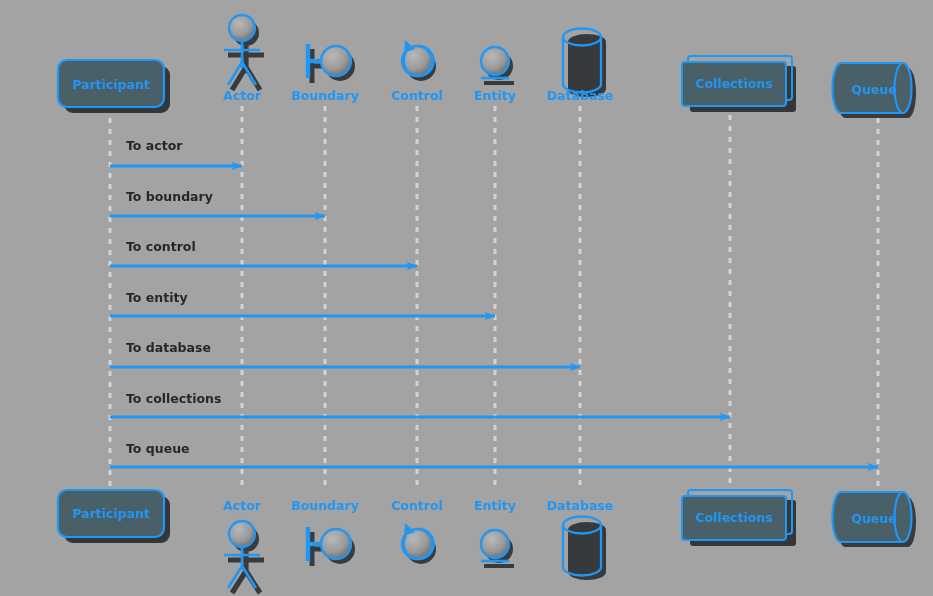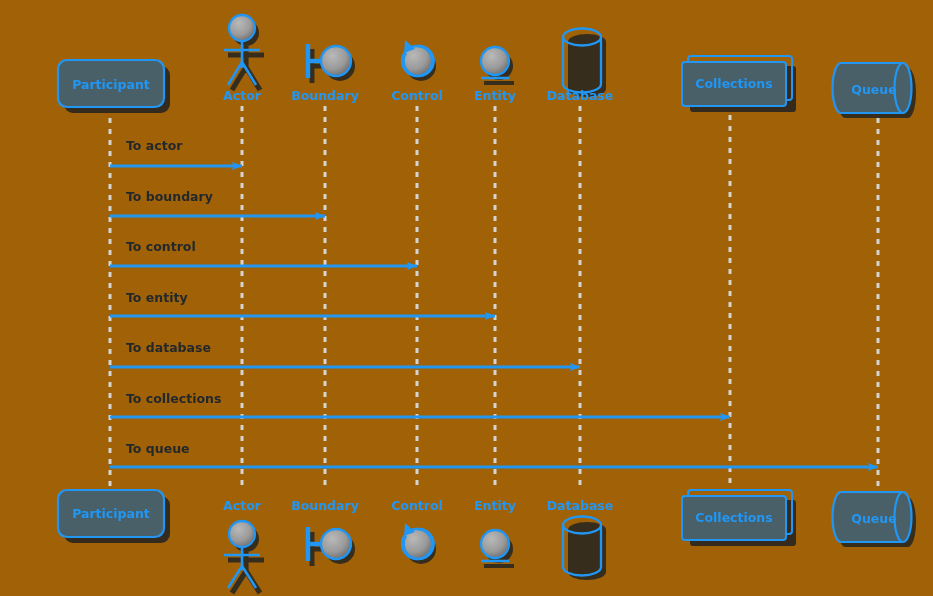--- a/index.html
+++ b/index.html
@@ -8,21 +8,21 @@
     padding: 0;
     background: #4a6068;
   }
   body {
     font-family: "DejaVu Sans", sans-serif;
   }
   #canvas {
     position: relative;
     width: 933px;
     height: 596px;
-    background: #a16207;
+    background: #a3a3a3;
     overflow: hidden;
   }
   #svg-root {
     position: absolute;
     top: 0;
     left: 0;
     width: 933px;
     height: 596px;
   }
   .lbl {

